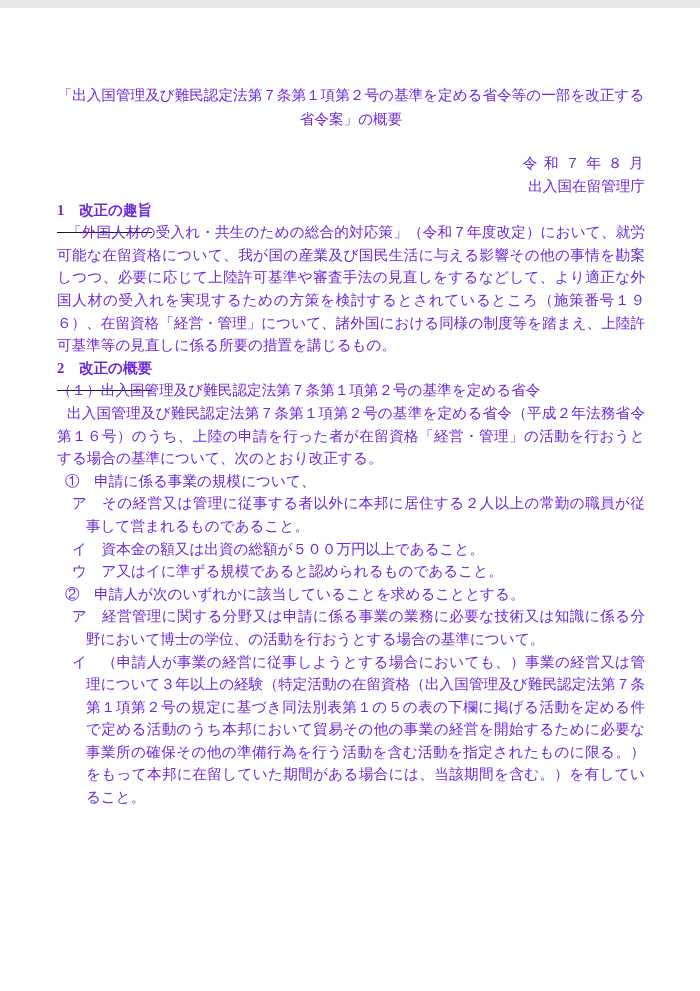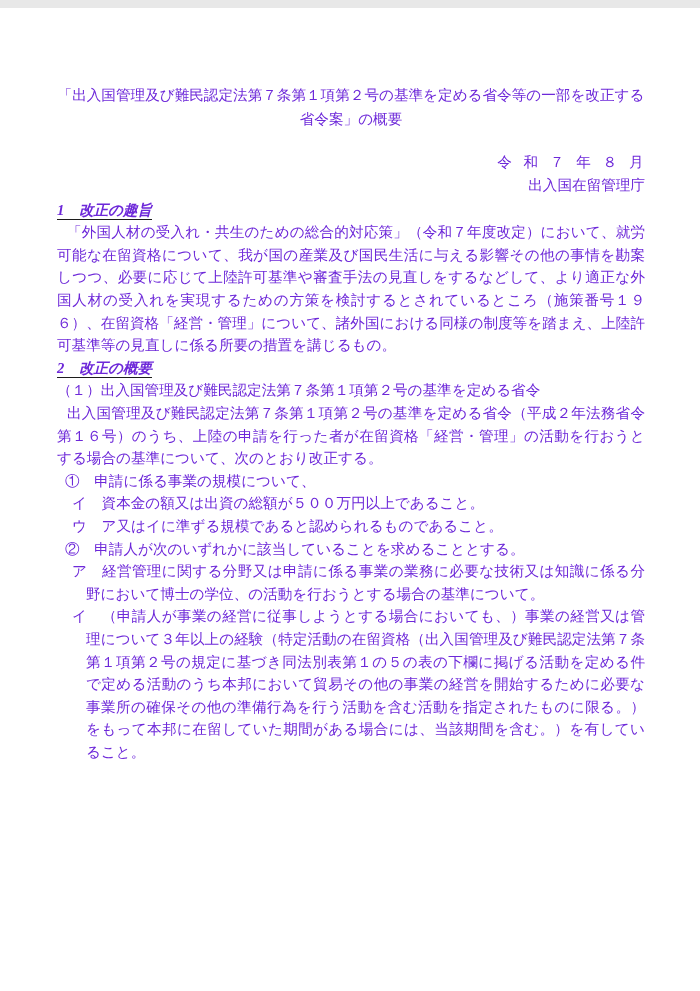--- a/index.html
+++ b/index.html
@@ -15,28 +15,27 @@
     font-size: 14.6px;
     color: #6d28d9;
     overflow: hidden;
   }
   .doc-title {
     text-align: center;
     line-height: 23.9px;
     white-space: nowrap;
   }
   .spacer { height: 20px; }
-  .right { text-align: right; line-height: 23.4px; font-family: Liberation Mono, monospace; }
+  .right { text-align: right; line-height: 23.4px; }
   .date { letter-spacing: 1.5px; }
   .doc-body { line-height: 22.6px; }
   .heading { font-weight: bold; }
   .hu {
     border-bottom: 1.4px solid #1c1c1c;
-    padding-bottom: 1px;
-    font-style: italic;
+    padding-bottom: 14px;
   }
   .para, .num-item, .kana-item, .subheading {
     margin: 0;
     text-align: justify;
     text-justify: inter-ideograph;
   }
   .pindent { text-indent: 10px; }
   .num-item { padding-left: 8px; }
   .kana-item { padding-left: 29px; text-indent: -14px; }
   .lbl { margin-right: 14.6px; }
@@ -63,20 +62,21 @@
     <p class="para pindent">「外国人材の受入れ・共生のための総合的対応策」（令和７年度改定）において、就労可能な在留資格について、我が国の産業及び国民生活に与える影響その他の事情を勘案しつつ、必要に応じて上陸許可基準や審査手法の見直しをするなどして、より適正な外国人材の受入れを実現するための方策を検討するとされているところ（施策番号１９６）、在留資格「経営・管理」について、諸外国における同様の制度等を踏まえ、上陸許可基準等の見直しに係る所要の措置を講じるもの。</p>
 
     <div class="heading"><span class="hu">2　改正の概要</span></div>
 
     <div class="subheading">（１）出入国管理及び難民認定法第７条第１項第２号の基準を定める省令</div>
 
     <p class="para pindent">出入国管理及び難民認定法第７条第１項第２号の基準を定める省令（平成２年法務省令第１６号）のうち、上陸の申請を行った者が在留資格「経営・管理」の活動を行おうとする場合の基準について、次のとおり改正する。</p>
 
     <div class="num-item"><span class="lbl">①</span><span>申請に係る事業の規模について、</span></div>
 
+    <div class="kana-item"><span class="lbl">ア</span><span>その経営又は管理に従事する者以外に本邦に居住する２人以上の常勤の職員が従事して営まれるものであること。</span></div>
 
     <div class="kana-item"><span class="lbl">イ</span><span>資本金の額又は出資の総額が５００万円以上であること。</span></div>
 
     <div class="kana-item"><span class="lbl">ウ</span><span>ア又はイに準ずる規模であると認められるものであること。</span></div>
 
 
     <div class="num-item"><span class="lbl">②</span><span>申請人が次のいずれかに該当していることを求めることとする。</span></div>
 
     <div class="kana-item"><span class="lbl">ア</span><span>経営管理に関する分野又は申請に係る事業の業務に必要な技術又は知識に係る分野において博士の学位、の活動を行おうとする場合の基準について。</span></div>
 

